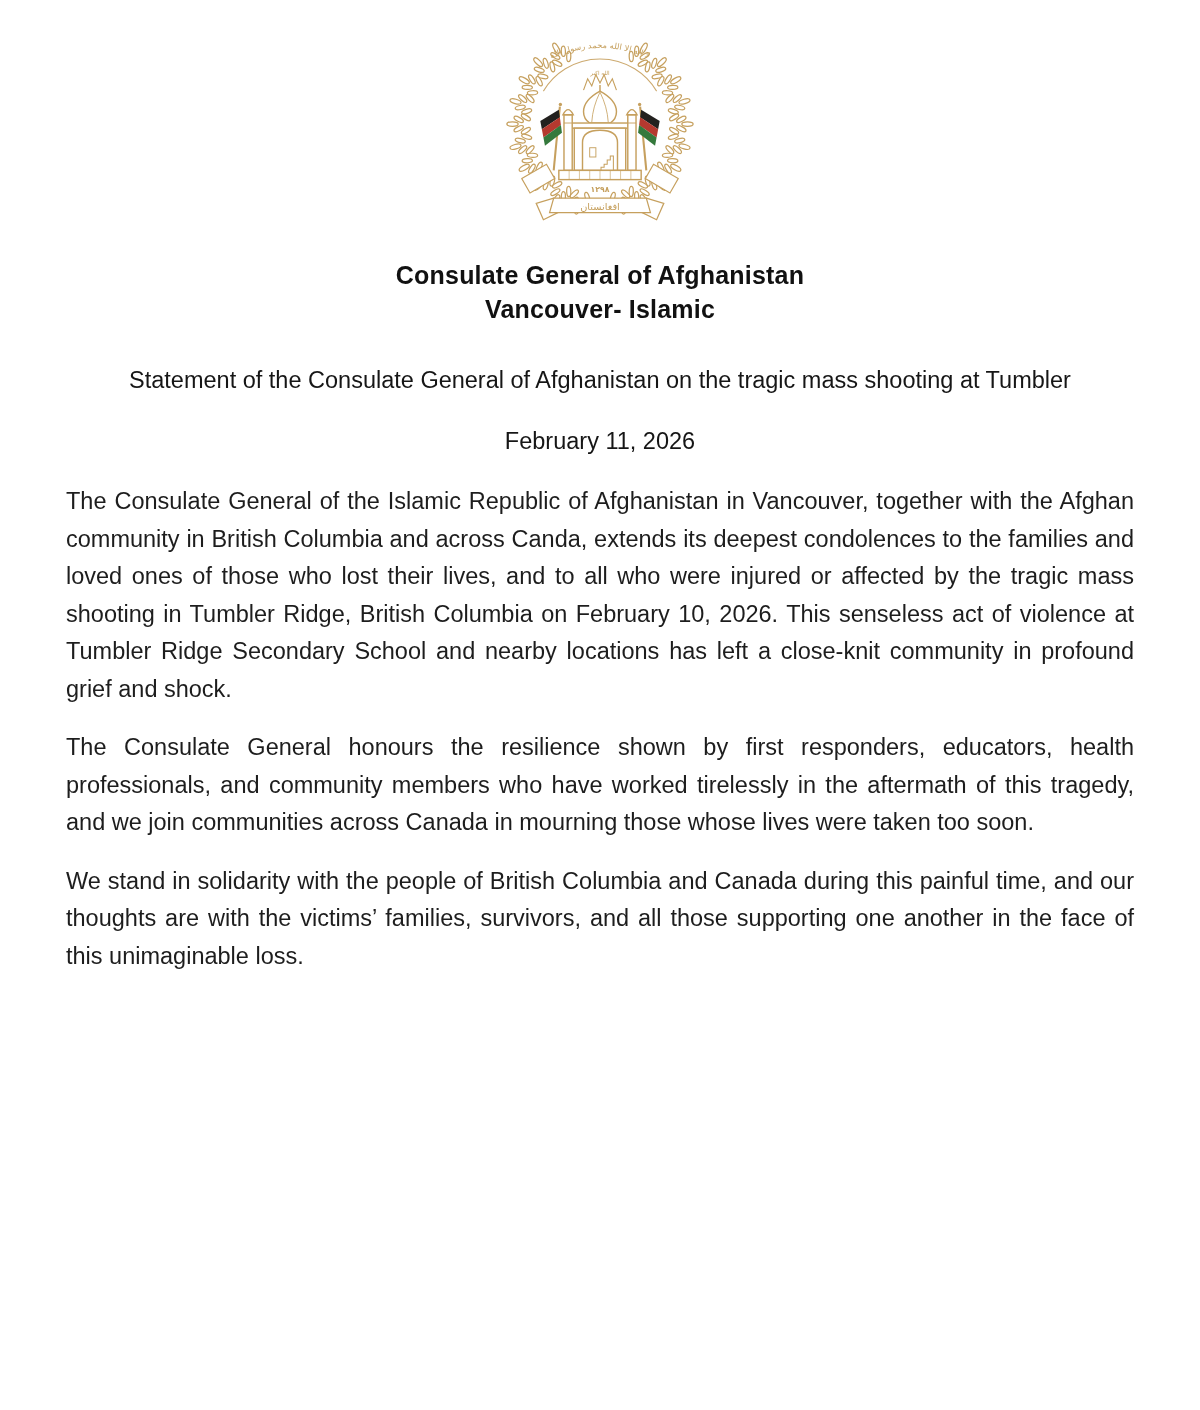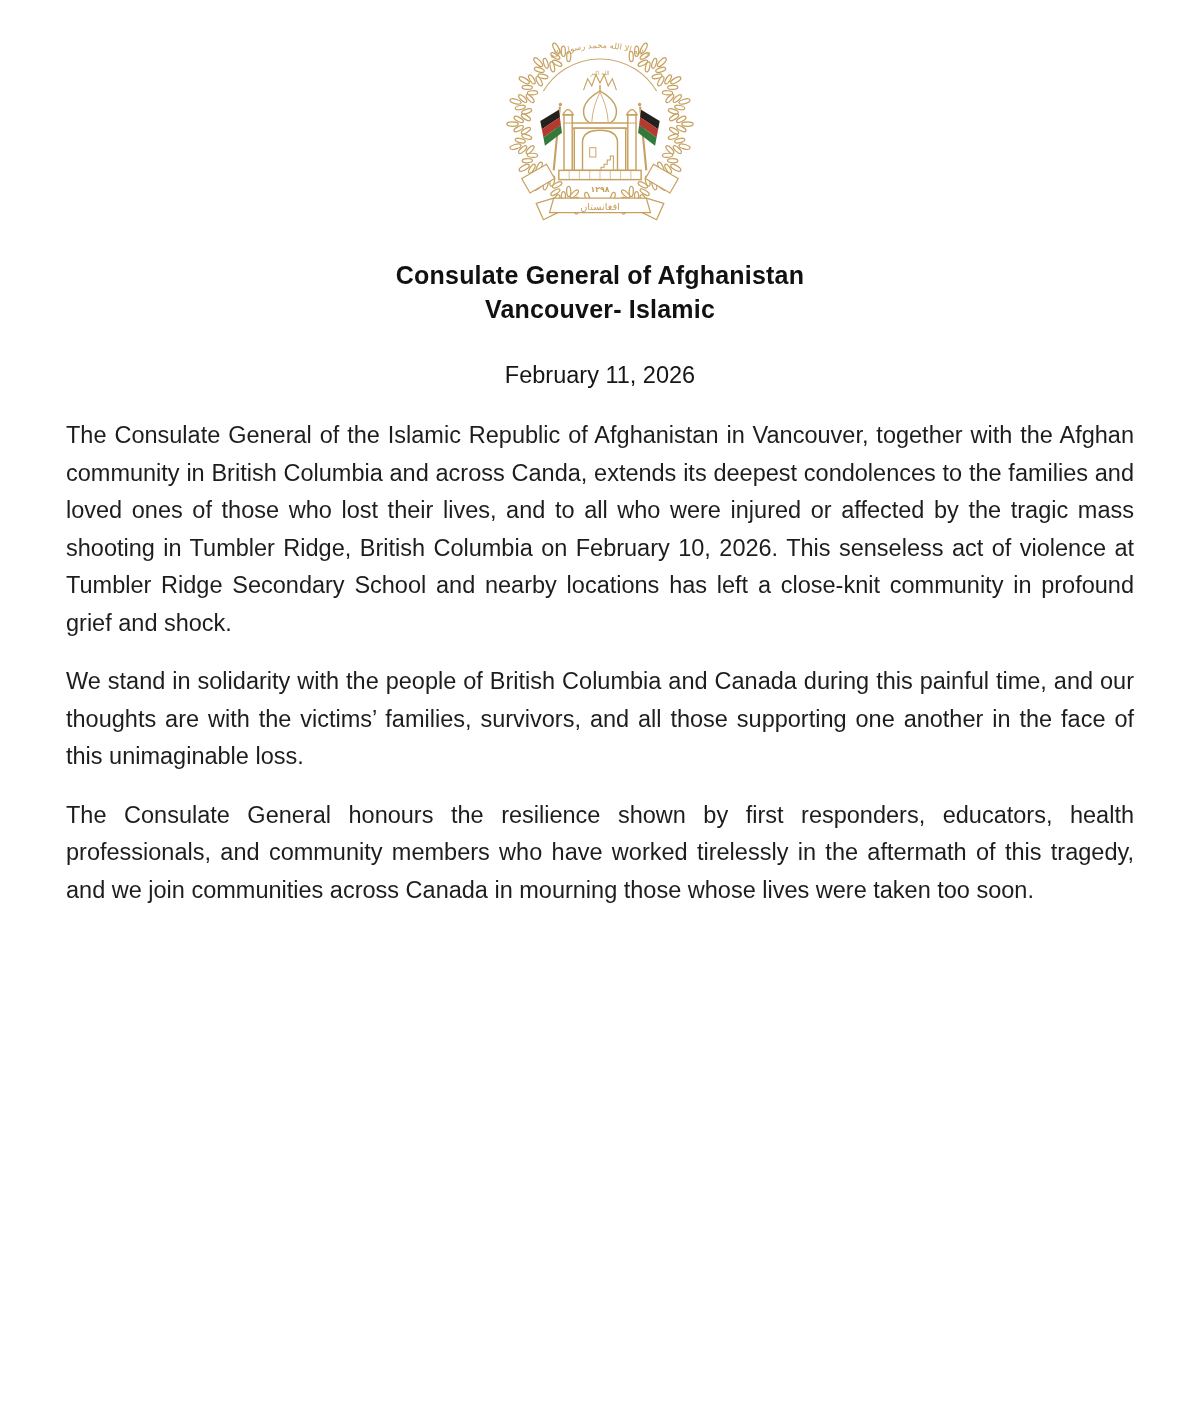--- a/index.html
+++ b/index.html
@@ -32,21 +32,21 @@
   }
   .org-name.first { margin-top: 26px; }
   .statement-title {
     margin-top: 36px;
     text-align: center;
     font-size: 23.5px;
     line-height: 37px;
     color: #161616;
   }
   .doc-date {
-    margin-top: 21px;
+    margin-top: 29px;
     text-align: center;
     font-size: 23.5px;
     color: #161616;
   }
   .doc-body {
     margin-top: 28px;
   }
   .doc-body p {
     font-size: 23.5px;
     line-height: 37.5px;
@@ -167,23 +167,24 @@
         <path d="M55 177 L145 177 L149 191 L51 191 Z"></path>
       </g>
       <text class="emblem-txt" x="100" y="188.5" font-size="9.5" text-anchor="middle">افغانستان</text>
     </svg>
   </div>
 
   <div class="org-name first">Consulate General of Afghanistan</div>
   <div class="org-name">Vancouver- Islamic</div>
 
   <div class="statement-title">
+    <div>Statement of the Consulate General of Afghanistan on the tragic mass shooting at Tumbler</div>
   </div>
 
   <div class="doc-date">February 11, 2026</div>
 
   <div class="doc-body">
     <p>The Consulate General of the Islamic Republic of Afghanistan in Vancouver, together with the Afghan community in British Columbia and across Canda, extends its deepest condolences to the families and loved ones of those who lost their lives, and to all who were injured or affected by the tragic mass shooting in Tumbler Ridge, British Columbia on February 10, 2026. This senseless act of violence at Tumbler Ridge Secondary School and nearby locations has left a close-knit community in profound grief and shock.</p>
+    <p>The Consulate General honours the resilience shown by first responders, educators, health professionals, and community members who have worked tirelessly in the aftermath of this tragedy, and we join communities across Canada in mourning those whose lives were taken too soon.</p>
     <p>We stand in solidarity with the people of British Columbia and Canada during this painful time, and our thoughts are with the victims’ families, survivors, and all those supporting one another in the face of this unimaginable loss.</p>
-    <p>The Consulate General honours the resilience shown by first responders, educators, health professionals, and community members who have worked tirelessly in the aftermath of this tragedy, and we join communities across Canada in mourning those whose lives were taken too soon.</p>
   </div>
 
 </div>
 
 </body></html>

